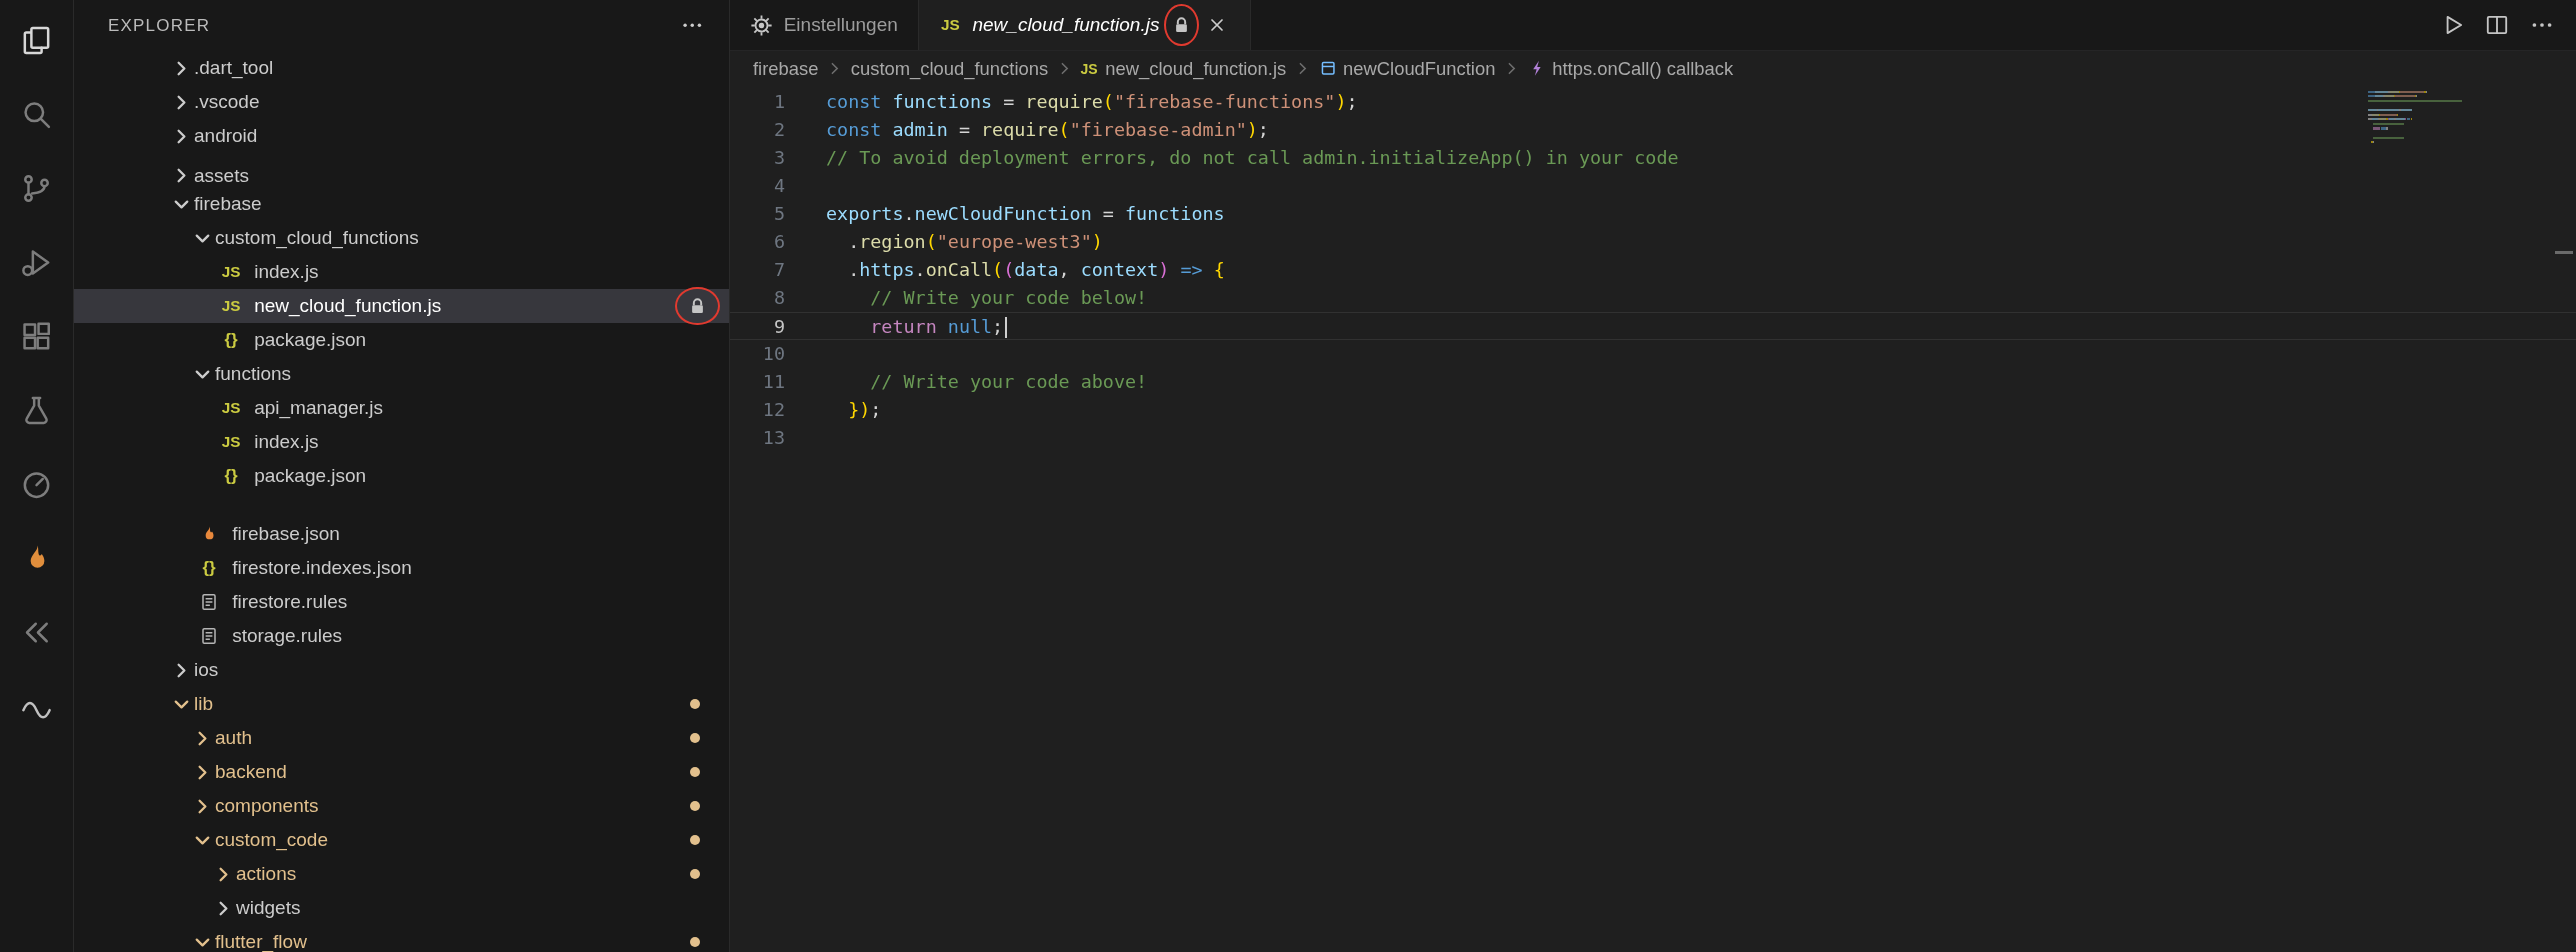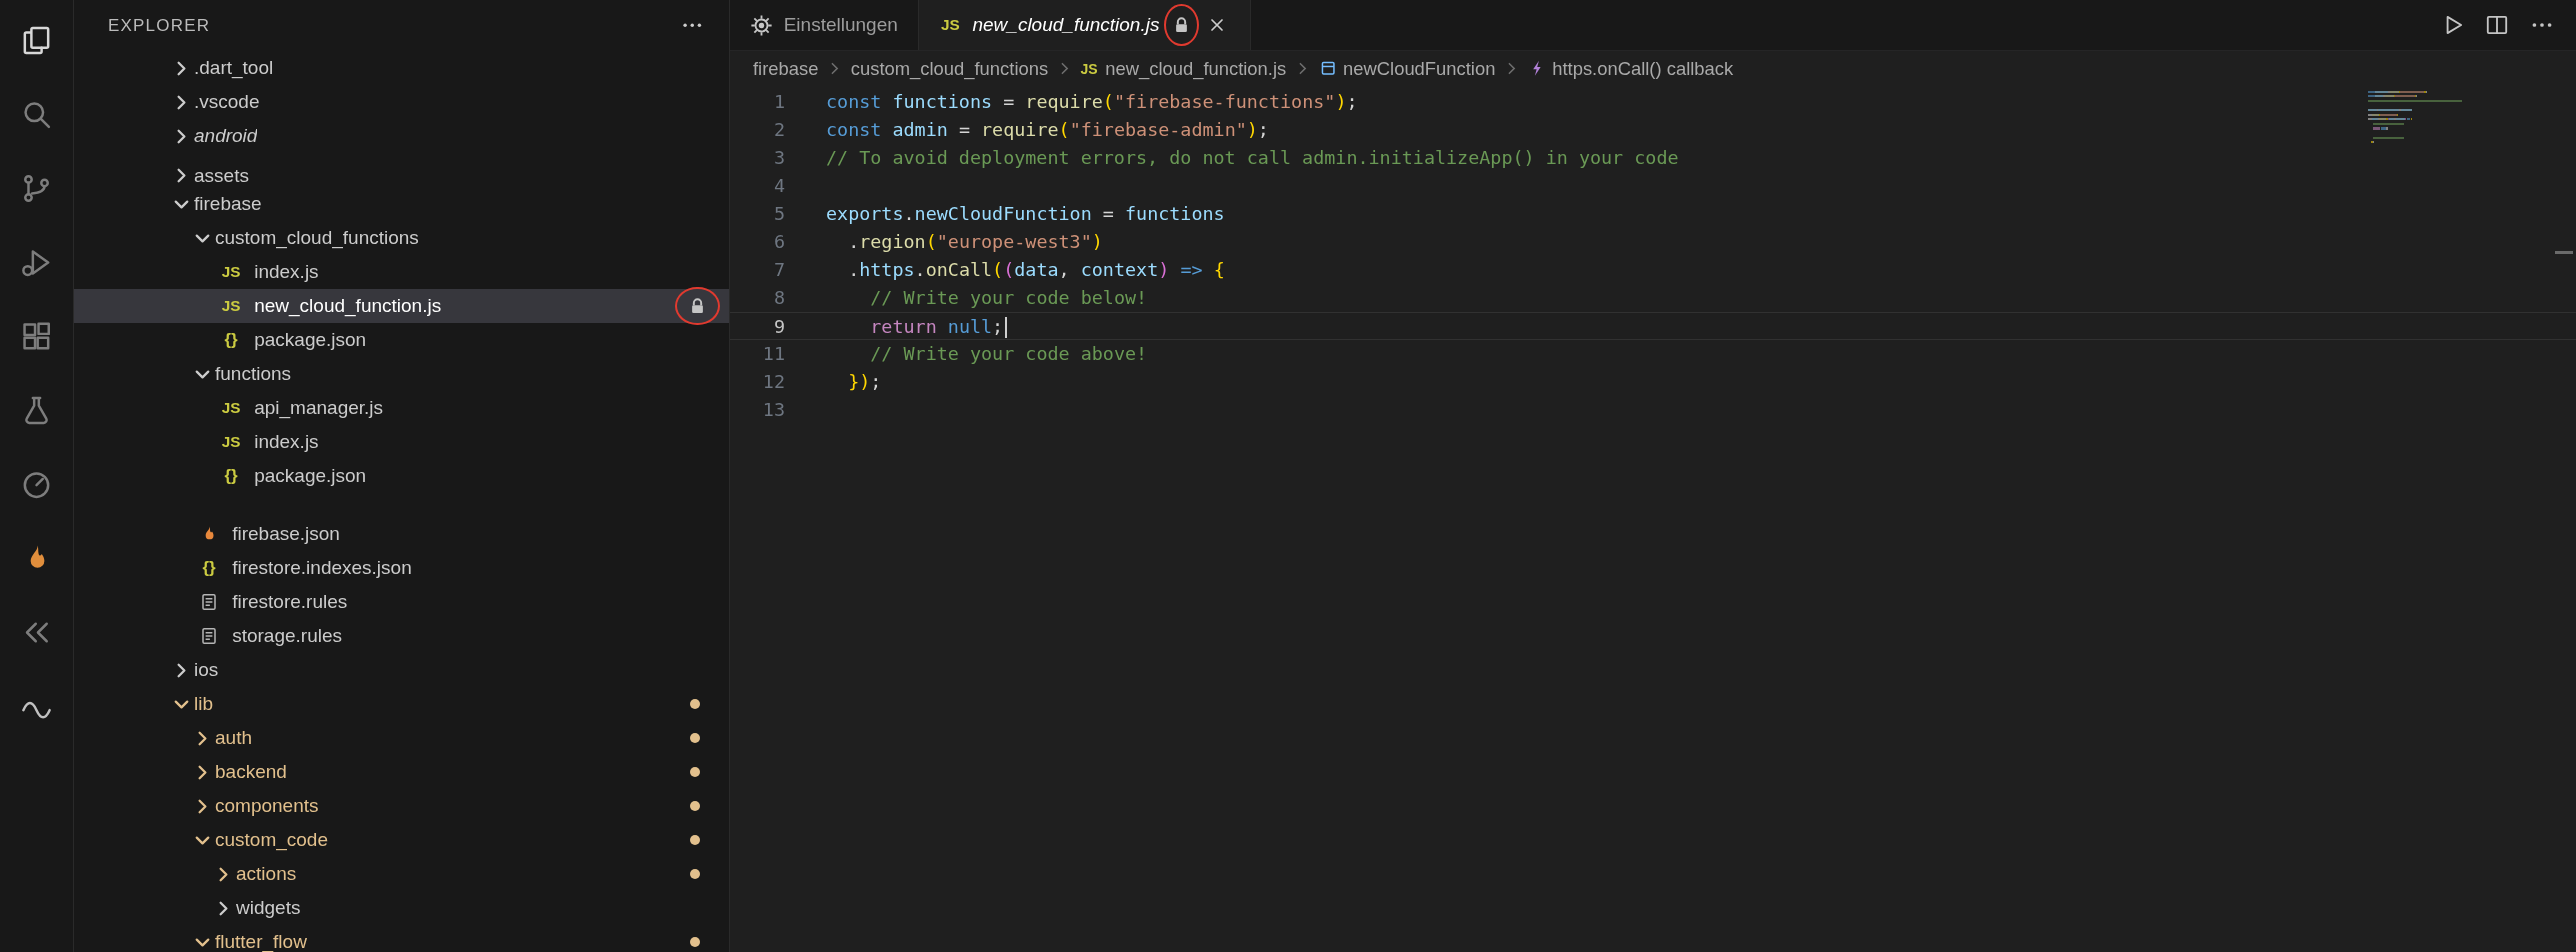--- a/index.html
+++ b/index.html
@@ -195,21 +195,21 @@
           <span class="label">.dart_tool</span>
         </div>
         <div class="trow" style="padding-left: 94px;">
           <span class="chev">
             <svg viewBox="0 0 16 16">
               <path d="M6 4l4 4-4 4" fill="none" stroke="currentColor" stroke-width="1.6" stroke-linecap="round" stroke-linejoin="round"></path>
             </svg>
           </span>
           <span class="label">.vscode</span>
         </div>
-        <div class="trow" style="padding-left: 94px; font-style: italic;">
+        <div class="trow" style="padding-left: 94px;">
           <span class="chev">
             <svg viewBox="0 0 16 16">
               <path d="M6 4l4 4-4 4" fill="none" stroke="currentColor" stroke-width="1.6" stroke-linecap="round" stroke-linejoin="round"></path>
             </svg>
           </span>
           <span class="label">android</span>
         </div>
         <div class="trow" style="padding-left: 94px; align-items: flex-end;">
           <span class="chev">
             <svg viewBox="0 0 16 16">
@@ -529,20 +529,24 @@
           </div>
           <div class="cl">
             <span class="ln">8</span>
             <span class="lt"><span class="tk-op">    </span><span class="tk-cmt">// Write your code below!</span></span>
           </div>
           <div class="cl cur">
             <span class="ln">9</span>
             <span class="lt"><span class="tk-op">    </span><span class="tk-ctl">return</span><span class="tk-op"> </span><span class="tk-kw">null</span><span class="tk-op">;</span><span class="caret"></span></span>
           </div>
           <div class="cl">
+            <span class="ln">10</span>
+            <span class="lt"></span>
+          </div>
+          <div class="cl">
             <span class="ln">11</span>
             <span class="lt"><span class="tk-op">    </span><span class="tk-cmt">// Write your code above!</span></span>
           </div>
           <div class="cl">
             <span class="ln">12</span>
             <span class="lt"><span class="tk-op">  </span><span class="tk-b1">}</span><span class="tk-b1">)</span><span class="tk-op">;</span></span>
           </div>
           <div class="cl">
             <span class="ln">13</span>
             <span class="lt"></span>

